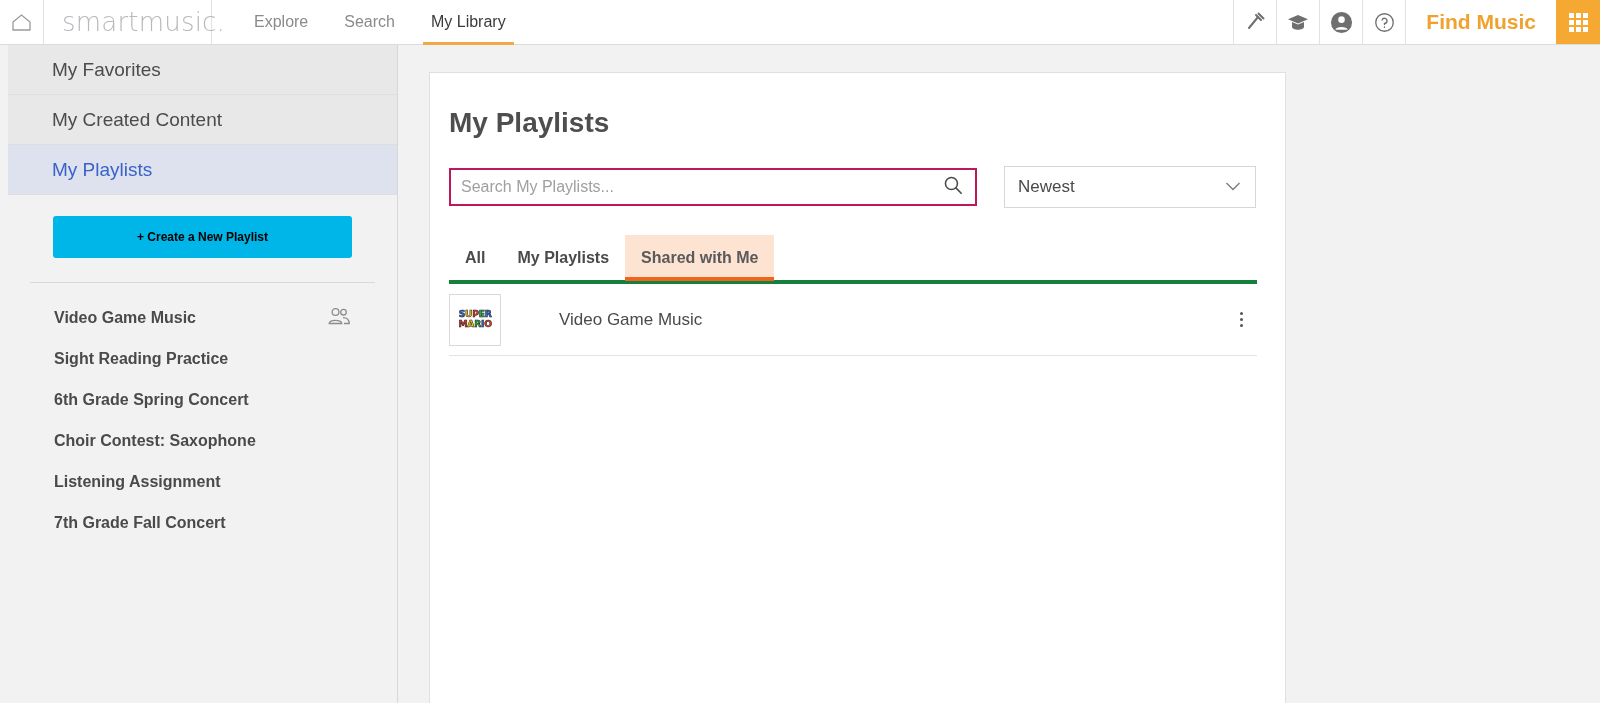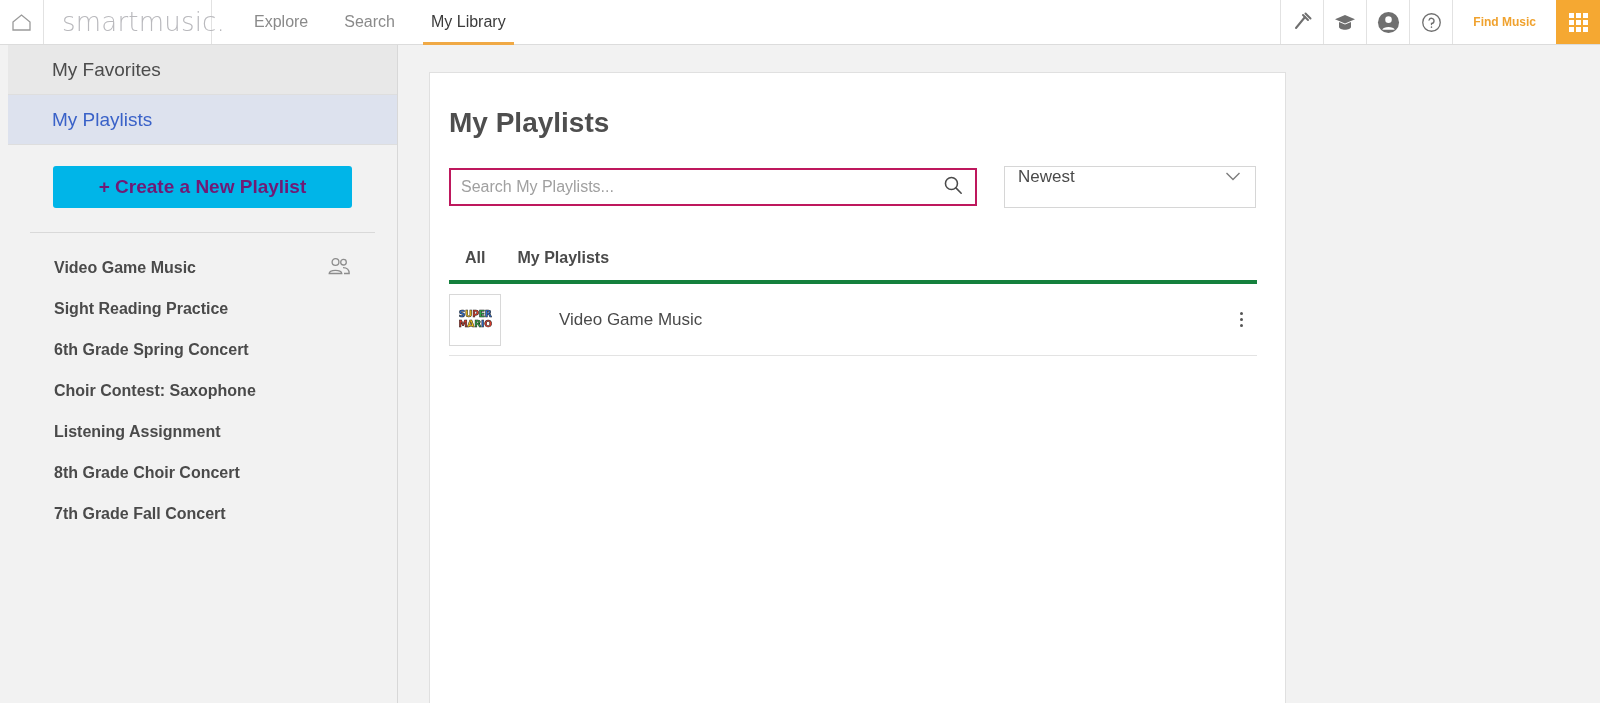--- a/index.html
+++ b/index.html
@@ -40,21 +40,21 @@
     height: 3px; background: #f0a945;
   }
   .nav-icons { display: flex; align-items: stretch; }
   .nav-ico {
     width: 43px; display: flex; align-items: center; justify-content: center;
     border-left: 1px solid #e2e2e2; cursor: pointer;
   }
   .nav-find {
     display: flex; align-items: center; padding: 4px 20px;
     border-left: 1px solid #e2e2e2;
-    color: #f0a22e; font-weight: bold; font-size: 12px; cursor: pointer;
+    color: #f0a22e; font-weight: bold; font-size: 21px; cursor: pointer;
   }
   .nav-grid {
     width: 44px; background: #f5a832;
     display: flex; align-items: center; justify-content: center; cursor: pointer;
   }
   .grid-glyph { display: grid; grid-template-columns: repeat(3, 5px); gap: 2px; }
   .grid-glyph i { display: block; width: 5px; height: 5px; background: #fff; }
 
   
   .sidebar {
@@ -65,21 +65,21 @@
   }
   .side-sec {
     height: 50px; display: flex; align-items: center; padding-left: 44px;
     font-size: 19px; color: #4c4c4c; background: #e8e8e8;
     border-bottom: 1px solid #dedede; cursor: pointer;
   }
   .side-sec.selected { background: #dde2ee; color: #3a62c8; }
   .create-wrap { padding: 21px 45px 0 45px; }
   .create-btn {
     height: 42px; background: #00b5e8; border: none; border-radius: 3px;
-    color: #701a75; font-size: 19px; font-weight: bold; width: 100%;
+    color: #000000; font-size: 12px; font-weight: bold; width: 100%;
     cursor: pointer; font-family: "Liberation Sans", sans-serif;
   }
   .side-divider { margin: 24px 22px 0 22px; border-top: 1px solid #d9d9d9; }
   .pl-list { padding-top: 14px; }
   .pl-item {
     height: 41px; display: flex; align-items: center;
     padding: 0 46px 0 46px; cursor: pointer;
   }
   .pl-item span.txt { font-size: 16px; font-weight: bold; color: #4a4a4a; flex: 1; }
 
@@ -98,21 +98,21 @@
     display: flex; align-items: center; padding: 0 12px 0 10px;
   }
   .search-box input {
     flex: 1; border: none; outline: none; font-size: 16px; color: #4a4a4a;
     font-family: "Liberation Sans", sans-serif; background: transparent;
   }
   .search-box input::placeholder { color: #a0a0a0; }
   .sort-box {
     width: 252px; height: 42px; margin-left: 27px; margin-top: -2px;
     border: 1px solid #d6d6d6; background: #fff;
-    display: flex; justify-content: space-between;
+    display: flex; align-items: center; justify-content: space-between;
     padding: 0 14px 0 13px; cursor: pointer;
   }
   .sort-box span { font-size: 17px; color: #4a4a4a; }
 
   .tabs {
     margin-top: 27px; display: flex; align-items: flex-end;
     border-bottom: 4px solid #15803d; position: relative;
   }
   .tab {
     padding: 14px 16px 13px 16px; font-size: 16px; font-weight: bold;
@@ -201,20 +201,21 @@
         <i></i>
         <i></i>
         <i></i>
         <i></i>
     </span>
   </div>
 </div>
 
 <div class="sidebar">
   <div class="side-sec">My Favorites</div>
+  <div class="side-sec">My Created Content</div>
   <div class="side-sec selected">My Playlists</div>
 
   <div class="create-wrap">
     <button class="create-btn">+ Create a New Playlist</button>
   </div>
   <div class="side-divider"></div>
 
   <div class="pl-list">
     <div class="pl-item">
       <span class="txt">Video Game Music</span>
@@ -231,23 +232,20 @@
       <span class="txt">Sight Reading Practice</span>
     </div>
     <div class="pl-item">
       <span class="txt">6th Grade Spring Concert</span>
     </div>
     <div class="pl-item">
       <span class="txt">Choir Contest: Saxophone</span>
     </div>
     <div class="pl-item">
       <span class="txt">Listening Assignment</span>
-    </div>
-    <div class="pl-item">
-      <span class="txt">8th Grade Choir Concert</span>
     </div>
     <div class="pl-item">
       <span class="txt">7th Grade Fall Concert</span>
     </div>
   </div>
 </div>
 
 <div class="panel">
   <div class="panel-inner">
     <div class="page-title">My Playlists</div>
@@ -268,20 +266,21 @@
           <svg width="16" height="11" viewBox="0 0 16 11" fill="none" stroke="#7d7d7d" stroke-width="1.4">
             <path d="M1.5 2 L8 8.6 L14.5 2"></path>
           </svg>
         </span>
       </div>
     </div>
 
     <div class="tabs">
       <div class="tab">All</div>
       <div class="tab">My Playlists</div>
+      <div class="tab active">Shared with Me</div>
     </div>
 
     <div class="row">
       <div class="thumb">
         <div class="mario">
           <div class="l1"><i class="c-blue">S</i><i class="c-yellow">U</i><i class="c-red">P</i><i class="c-green">E</i><i class="c-blue">R</i></div>
           <div class="l2"><i class="c-red">M</i><i class="c-yellow">A</i><i class="c-green">R</i><i class="c-blue">I</i><i class="c-red">O</i></div>
         </div>
       </div>
       <div class="row-title">Video Game Music</div>

